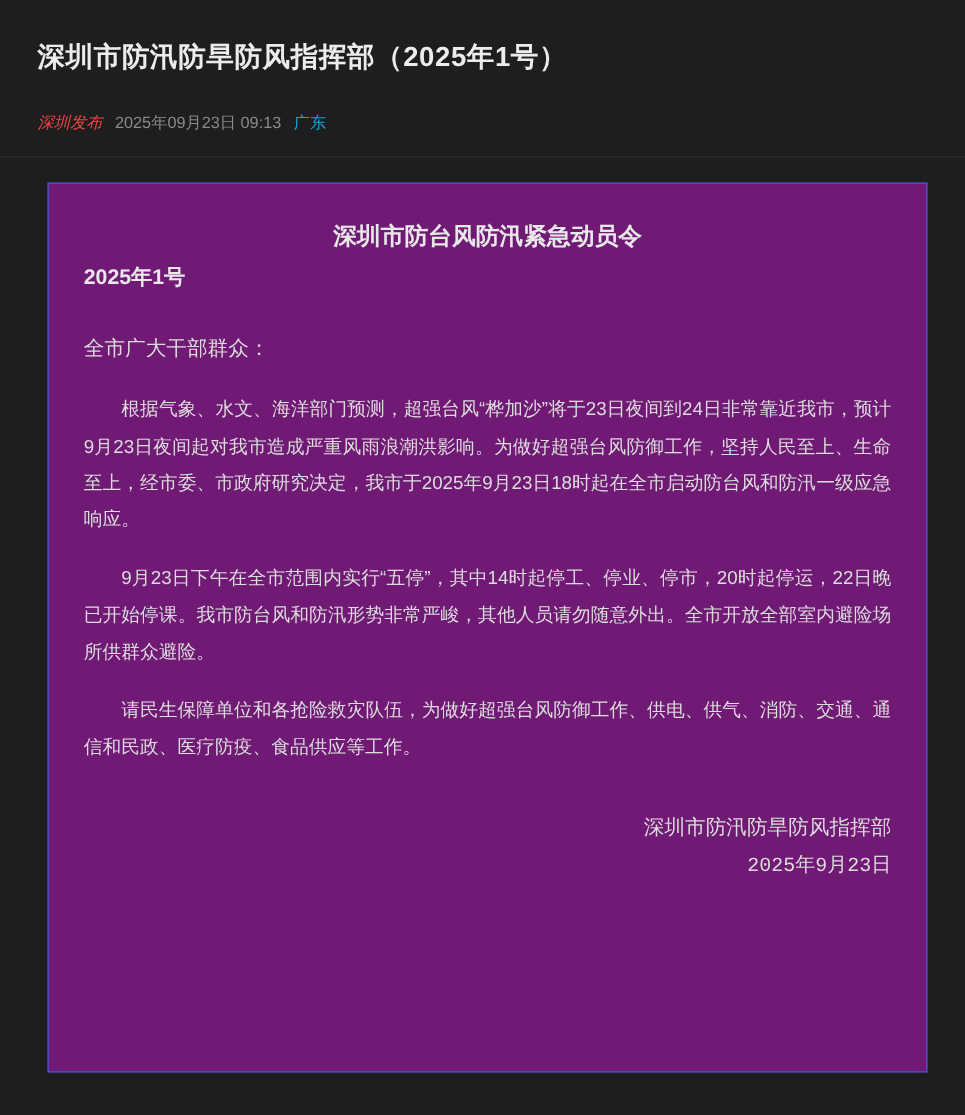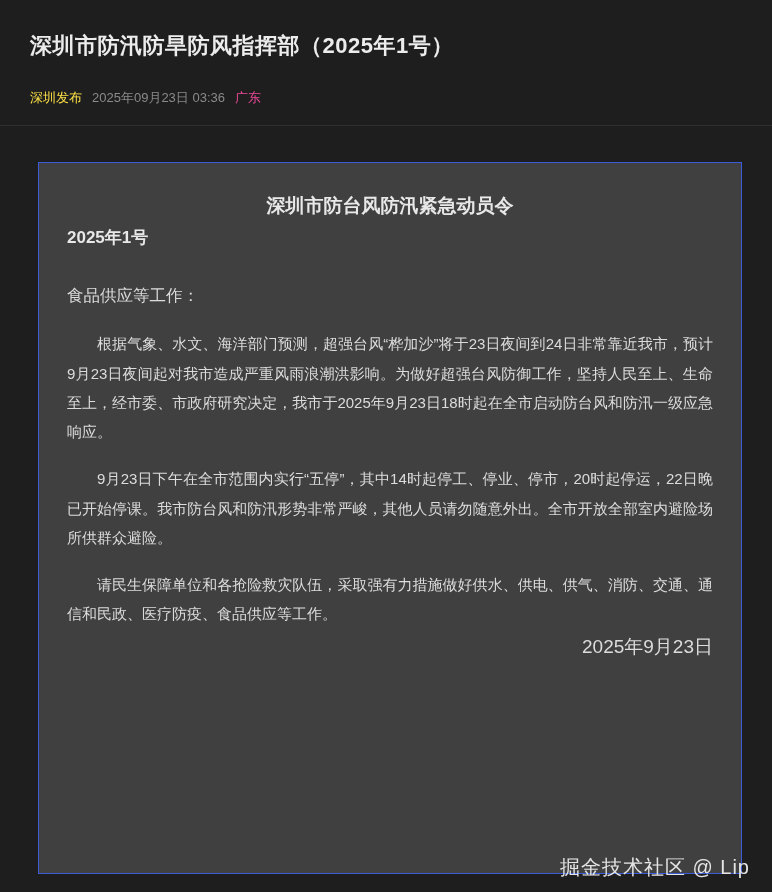--- a/index.html
+++ b/index.html
@@ -32,38 +32,39 @@
   }
   .meta-row {
     display: flex;
     align-items: center;
     gap: 10px;
     padding: 14px 0 0 30px;
     font-size: 13px;
     color: #8a8a8a;
   }
   .meta-source {
-    color: #fde047;
+    color: #ef4444;
+    font-style: italic;
   }
   .meta-date {
     color: #8a8a8a;
   }
   .meta-region {
-    color: #ec4899;
+    color: #0ea5e9;
   }
   .divider {
     margin-top: 18px;
     height: 1px;
     background: #2f2f2f;
     width: 100%;
   }
   .doc-box {
-    margin: 36px 30px 0 38px;
+    margin: 20px 30px 0 38px;
     border: 1px solid #3b5bdb;
-    background: #404040;
+    background: #701a75;
     padding: 26px 28px 26px 28px;
     box-sizing: border-box;
     height: 712px;
   }
   .doc-title {
     text-align: center;
     font-size: 19px;
     font-weight: bold;
     color: #e8e8e8;
     line-height: 1.8;
@@ -91,56 +92,57 @@
   }
   .signature {
     margin-top: 34px;
     text-align: right;
     font-size: 16.5px;
     color: #dcdcdc;
     line-height: 1.9;
   }
   .sign-date {
     text-align: right;
-    font-size: 19px;
+    font-size: 16px;
     color: #dcdcdc;
     line-height: 1.9;
+    font-family: Liberation Mono, monospace;
   }
   .watermark {
     position: absolute;
     right: 22px;
     bottom: 26px;
     font-size: 20px;
     color: #e4e4e4;
     letter-spacing: 1px;
   }
 </style>
 </head>
 <body>
 
 <div class="page">
 
   <h1 class="article-title">深圳市防汛防旱防风指挥部（2025年1号）</h1>
 
   <div class="meta-row">
     <span class="meta-source">深圳发布</span>
-    <span class="meta-date">2025年09月23日 03:36</span>
+    <span class="meta-date">2025年09月23日 09:13</span>
     <span class="meta-region">广东</span>
   </div>
 
   <div class="divider"></div>
 
   <div class="doc-box">
     <div class="doc-title">深圳市防台风防汛紧急动员令</div>
     <div class="doc-subtitle">2025年1号</div>
 
-    <div class="salutation">食品供应等工作：</div>
+    <div class="salutation">全市广大干部群众：</div>
 
     <p class="para">根据气象、水文、海洋部门预测，超强台风“桦加沙”将于23日夜间到24日非常靠近我市，预计9月23日夜间起对我市造成严重风雨浪潮洪影响。为做好超强台风防御工作，坚持人民至上、生命至上，经市委、市政府研究决定，我市于2025年9月23日18时起在全市启动防台风和防汛一级应急响应。</p>
     <p class="para">9月23日下午在全市范围内实行“五停”，其中14时起停工、停业、停市，20时起停运，22日晚已开始停课。我市防台风和防汛形势非常严峻，其他人员请勿随意外出。全市开放全部室内避险场所供群众避险。</p>
-    <p class="para">请民生保障单位和各抢险救灾队伍，采取强有力措施做好供水、供电、供气、消防、交通、通信和民政、医疗防疫、食品供应等工作。</p>
+    <p class="para">请民生保障单位和各抢险救灾队伍，为做好超强台风防御工作、供电、供气、消防、交通、通信和民政、医疗防疫、食品供应等工作。</p>
 
+    <div class="signature">深圳市防汛防旱防风指挥部</div>
     <div class="sign-date">2025年9月23日</div>
   </div>
 
-  <div class="watermark">掘金技术社区 @ Lip</div>
 
 </div>
 
 </body></html>

